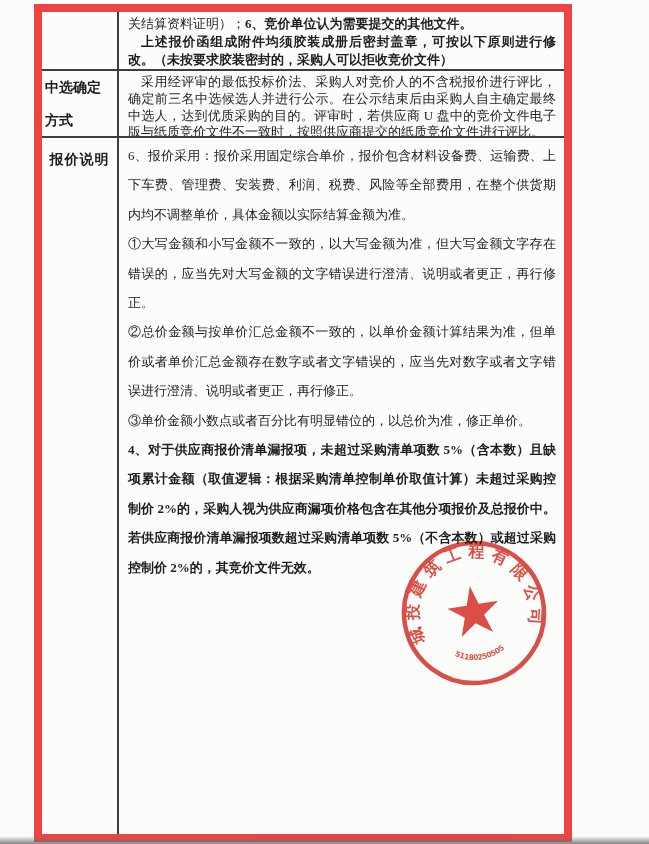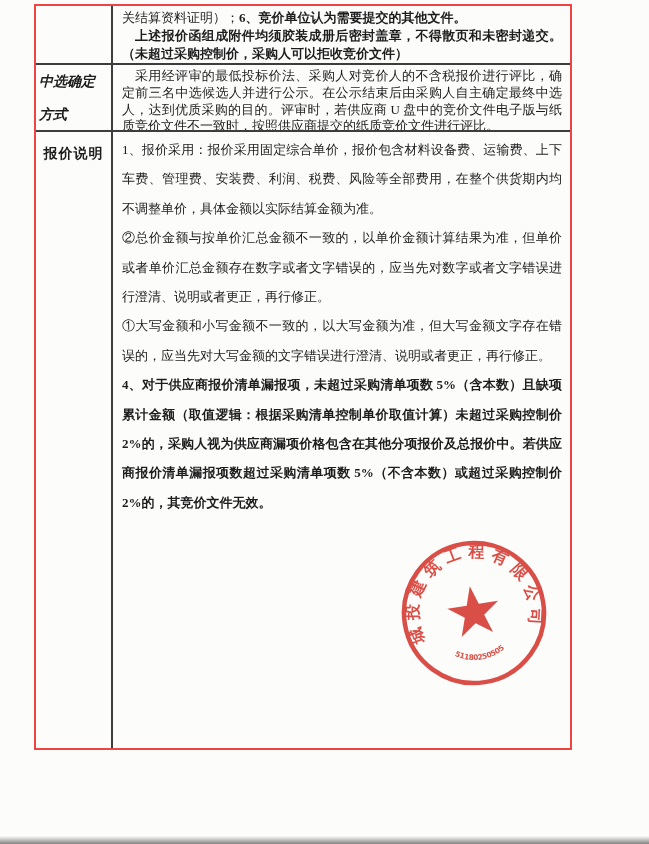--- a/index.html
+++ b/index.html
@@ -6,22 +6,22 @@
   .page{
     position:relative;
     width:649px;height:844px;
     background:#fcfcfb;
     overflow:hidden;
     font-family:"Liberation Serif","DejaVu Serif",serif;
     color:#1d1d1d;
   }
   .doc-table{
     position:absolute;left:34px;top:4px;
-    width:538px;height:746px;
-    border:2px solid #ef4444;
+    width:538px;height:838px;
+    border:8px solid #ef4444;
     display:flex;flex-direction:column;
     box-sizing:border-box;
     background:transparent;
   }
   .t-row{display:flex;flex-direction:row;box-sizing:border-box;}
   .t-row + .t-row{border-top:2px solid #3d3d3d;}
   .cell{box-sizing:border-box;overflow:hidden;}
   .label-cell{
     width:77px;flex:0 0 77px;
     border-right:2px solid #3d3d3d;
@@ -35,21 +35,21 @@
     font-size:13px;
     text-align:justify;
     word-break:break-all;
   }
   .content-cell p{margin:0;}
   
   .row-1{height:57px;flex:0 0 57px;}
   .row-1 .content-cell{line-height:18px;padding-top:3px;}
   
   .row-2{height:67px;flex:0 0 67px;}
-  .row-2 .label-cell{align-items:center;line-height:33px;padding:14px 3px;font-style:italic;}
+  .row-2 .label-cell{align-items:center;line-height:33px;padding:14px 3px;}
   .row-2 .content-cell{line-height:16.8px;padding-top:3px;}
   
   .row-3{flex:1;}
   .row-3 .label-cell{align-items:flex-start;padding-top:13px;letter-spacing:1px;}
   .row-3 .content-cell{line-height:29.4px;padding-top:3px;font-size:13px;}
   .bold{font-weight:bold;}
   .indent1{text-indent:1em;}
   
   .seal{
     position:absolute;left:398px;top:537px;width:152px;height:152px;
@@ -69,37 +69,38 @@
 <body>
 
 <div class="page">
 
   <div class="doc-table">
 
     <div class="t-row row-1">
       <div class="cell label-cell"></div>
       <div class="cell content-cell">
         <p><span>关结算资料证明）；</span><span class="bold">6、竞价单位认为需要提交的其他文件。</span></p>
-        <p class="bold indent1">上述报价函组成附件均须胶装成册后密封盖章，不得散页和未密封递交。（未超过采购控制价，采购人可以拒收竞价文件）</p>
+        <p class="bold indent1">上述报价函组成附件均须胶装成册后密封盖章，可按以下原则进行修改。（未按要求胶装密封的，采购人可以拒收竞价文件）</p>
       </div>
     </div>
 
     <div class="t-row row-2">
       <div class="cell label-cell">中选确定方式</div>
       <div class="cell content-cell">
         <p class="indent1">采用经评审的最低投标价法、采购人对竞价人的不含税报价进行评比，确定前三名中选候选人并进行公示。在公示结束后由采购人自主确定最终中选人，达到优质采购的目的。评审时，若供应商 U 盘中的竞价文件电子版与纸质竞价文件不一致时，按照供应商提交的纸质竞价文件进行评比。</p>
       </div>
     </div>
 
     <div class="t-row row-3">
       <div class="cell label-cell">报价说明</div>
       <div class="cell content-cell">
-        <p>1、报价采用：报价采用固定综合单价，报价包含材料设备费、运输费、上下车费、管理费、安装费、利润、税费、风险等全部费用，在整个供货期内均不调整单价，具体金额以实际结算金额为准。</p>
+        <p>6、报价采用：报价采用固定综合单价，报价包含材料设备费、运输费、上下车费、管理费、安装费、利润、税费、风险等全部费用，在整个供货期内均不调整单价，具体金额以实际结算金额为准。</p>
+        <p>①大写金额和小写金额不一致的，以大写金额为准，但大写金额文字存在错误的，应当先对大写金额的文字错误进行澄清、说明或者更正，再行修正。</p>
         <p>②总价金额与按单价汇总金额不一致的，以单价金额计算结果为准，但单价或者单价汇总金额存在数字或者文字错误的，应当先对数字或者文字错误进行澄清、说明或者更正，再行修正。</p>
-        <p>①大写金额和小写金额不一致的，以大写金额为准，但大写金额文字存在错误的，应当先对大写金额的文字错误进行澄清、说明或者更正，再行修正。</p>
+        <p>③单价金额小数点或者百分比有明显错位的，以总价为准，修正单价。</p>
         <p class="bold">4、对于供应商报价清单漏报项，未超过采购清单项数 5%（含本数）且缺项累计金额（取值逻辑：根据采购清单控制单价取值计算）未超过采购控制价 2%的，采购人视为供应商漏项价格包含在其他分项报价及总报价中。若供应商报价清单漏报项数超过采购清单项数 5%（不含本数）或超过采购控制价 2%的，其竞价文件无效。</p>
       </div>
     </div>
 
   </div>
 
   <div class="seal">
     <svg viewBox="0 0 152 152" xmlns="http://www.w3.org/2000/svg">
       <defs>
         <path id="arcTop" d="M 25.3 99.7 A 56 56 0 1 1 126.8 99.7" fill="none"></path>

